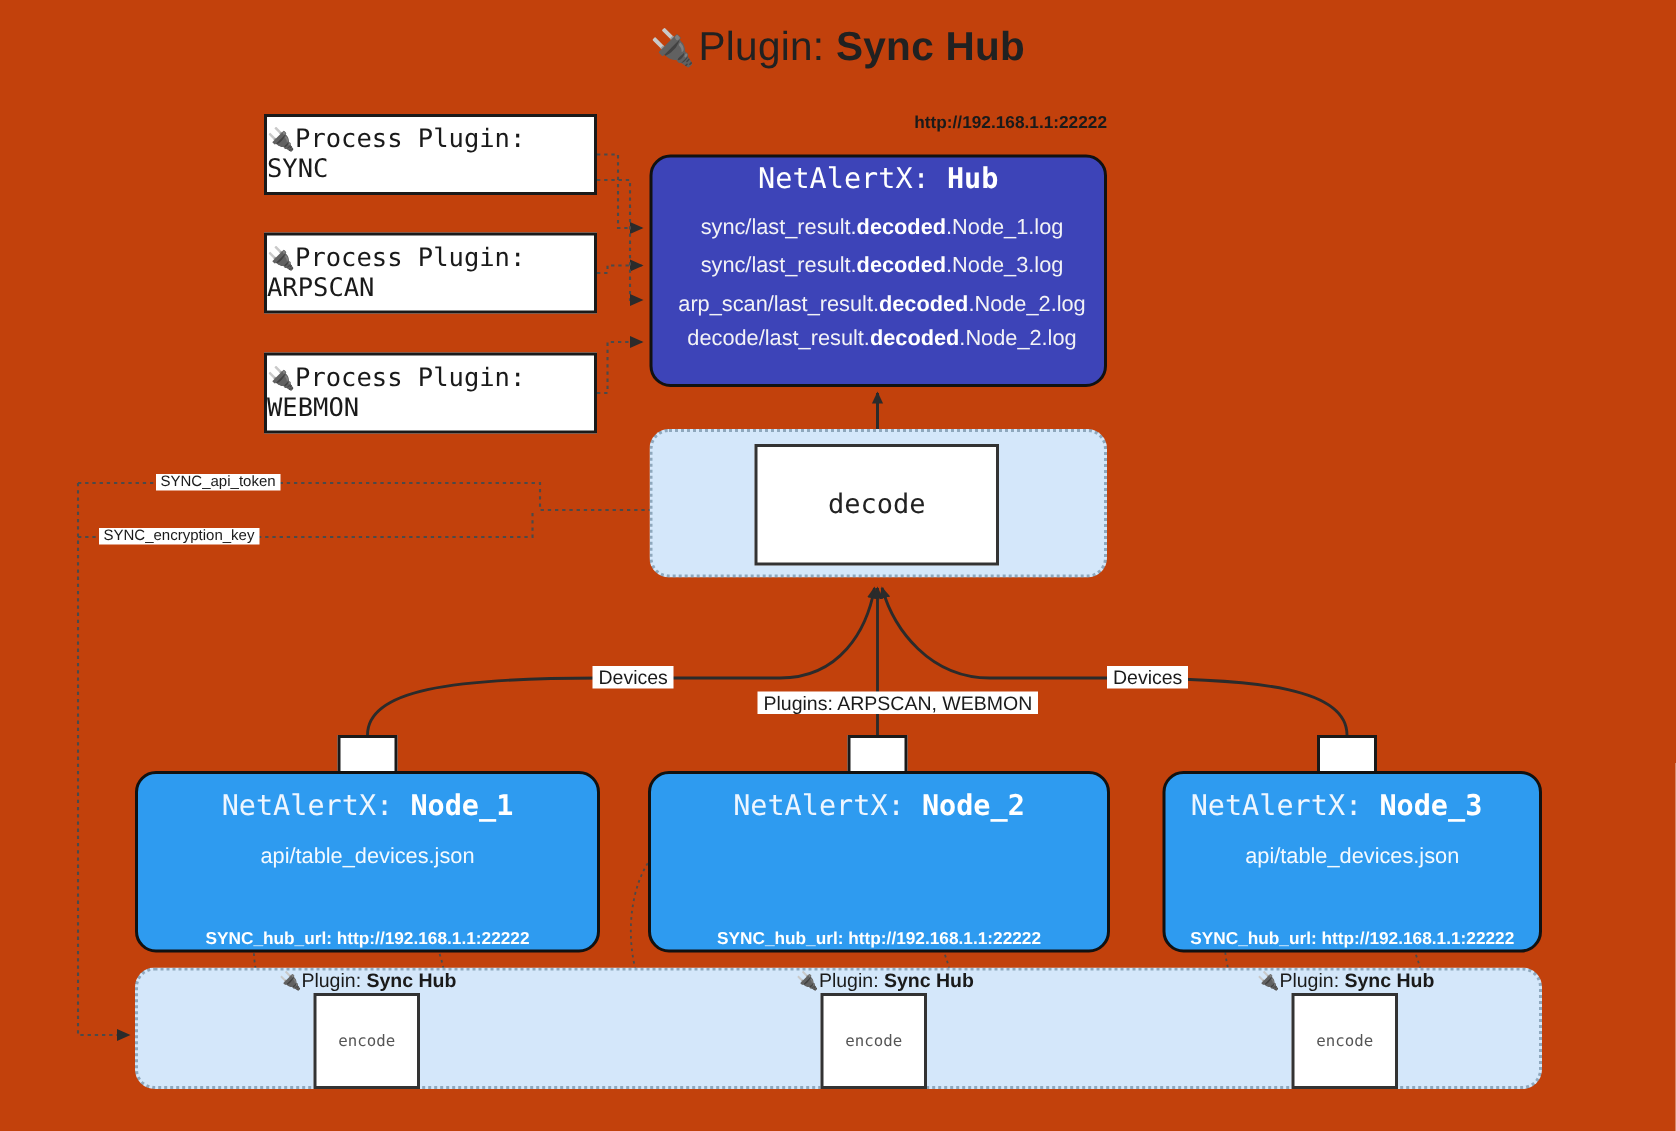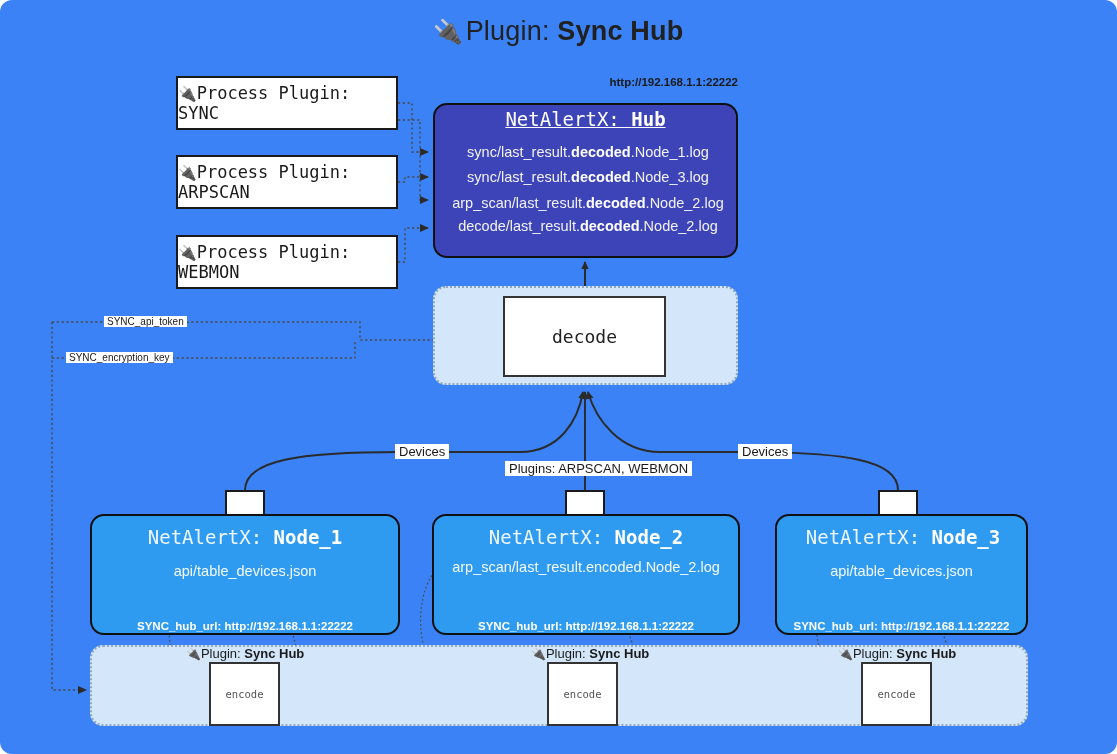--- a/index.html
+++ b/index.html
@@ -10,22 +10,21 @@
   body {
     font-family: "Liberation Sans", sans-serif;
     width: 1117px;
     height: 754px;
     overflow: hidden;
   }
   #canvas {
     position: relative;
     width: 1117px;
     height: 754px;
-    background: #3b82f6;
-    border-radius: 12px;
+    background: #c2410c;
   }
   #wires {
     position: absolute;
     left: 0; top: 0;
     width: 1117px;
     height: 754px;
     pointer-events: none;
   }
   .abs { position: absolute; box-sizing: border-box; }
 
@@ -79,21 +78,20 @@
     border: 2.5px solid #111111;
     border-radius: 14px;
   }
   #hub-title {
     left: 433px; top: 108px; width: 305px;
     text-align: center;
     font-family: "DejaVu Sans Mono", monospace;
     font-size: 19px;
     color: #ffffff;
     white-space: nowrap;
-    text-decoration: underline;
   }
   #hub-title .strong { font-weight: bold; }
   .hub-line {
     position: absolute;
     left: 440px;
     width: 296px;
     font-size: 14.5px;
     color: #f2f2f6;
     white-space: nowrap;
     text-align: center;
@@ -173,21 +171,21 @@
     position: absolute;
     font-family: "DejaVu Sans Mono", monospace;
     font-size: 19px;
     color: #eef6ff;
     text-align: center;
     white-space: nowrap;
   }
   .node-title .strong { font-weight: bold; color: #ffffff; }
   #node-title-0 { left: 90px;  top: 526px; width: 310px; }
   #node-title-1 { left: 432px; top: 526px; width: 308px; }
-  #node-title-2 { left: 775px; top: 526px; width: 232px; padding-left: 12px; }
+  #node-title-2 { left: 775px; top: 526px; width: 232px; }
 
   .node-line {
     position: absolute;
     font-size: 14.5px;
     color: #f4faff;
     text-align: center;
     white-space: nowrap;
   }
   #node-line-0-0 { left: 90px;  top: 563px; width: 310px; }
   #node-line-1-0 { left: 432px; top: 559px; width: 308px; }
@@ -354,21 +352,20 @@
     <span>NetAlertX: </span><span class="strong">Node_1</span>
   </div>
   <div class="node-title" id="node-title-1">
     <span>NetAlertX: </span><span class="strong">Node_2</span>
   </div>
   <div class="node-title" id="node-title-2">
     <span>NetAlertX: </span><span class="strong">Node_3</span>
   </div>
 
   <div class="node-line" id="node-line-0-0">api/table_devices.json</div>
-  <div class="node-line" id="node-line-1-0">arp_scan/last_result.encoded.Node_2.log</div>
   <div class="node-line" id="node-line-2-0">api/table_devices.json</div>
 
   <div class="node-foot" id="node-foot-0">SYNC_hub_url: http://192.168.1.1:22222</div>
   <div class="node-foot" id="node-foot-1">SYNC_hub_url: http://192.168.1.1:22222</div>
   <div class="node-foot" id="node-foot-2">SYNC_hub_url: http://192.168.1.1:22222</div>
 
   <div class="abs" id="encode-group"></div>
 
   <div class="encode-cap" id="enc-cap-0">
     <span class="plug">🔌</span><span>Plugin: </span><span class="strong">Sync Hub</span>

